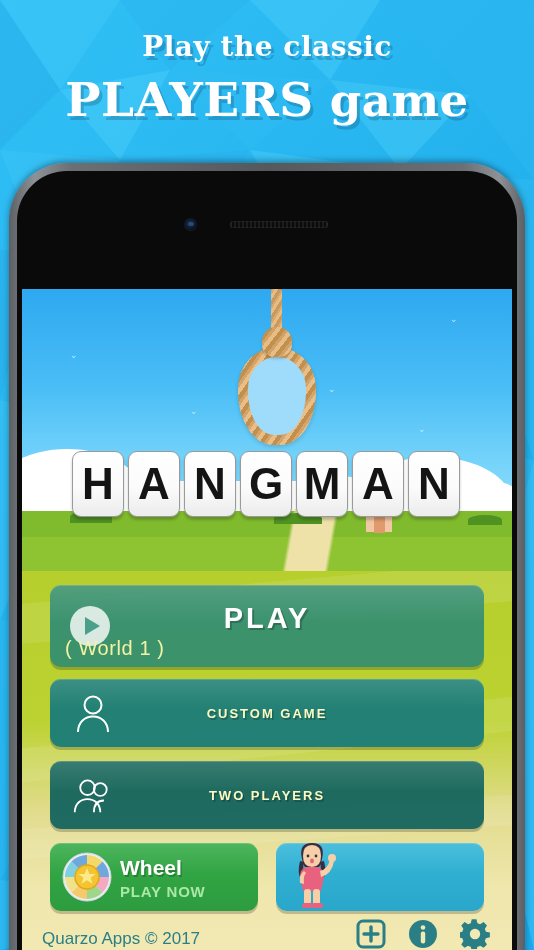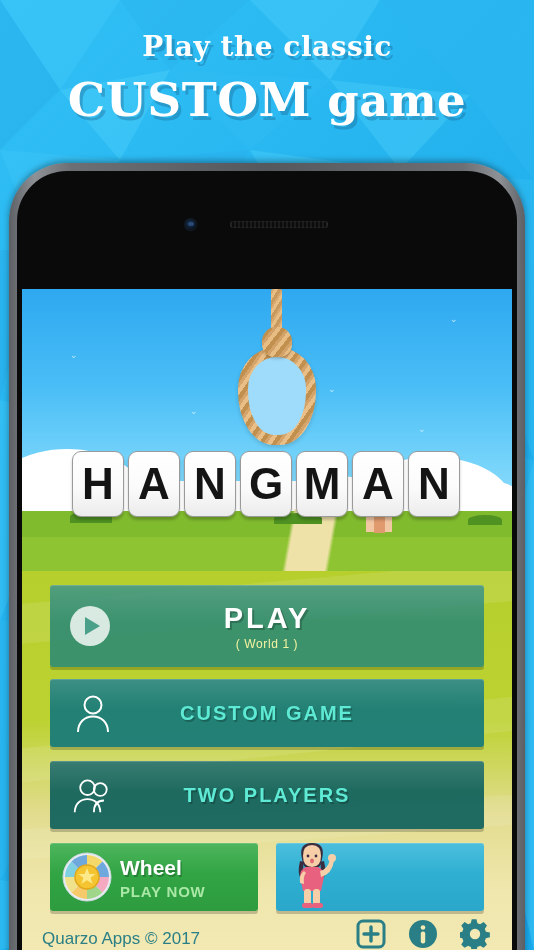--- a/index.html
+++ b/index.html
@@ -153,21 +153,21 @@
   
   #lower{
     position:absolute; left:0; top:282px; width:490px; height:392px;
     background:linear-gradient(180deg,#b6cf2c 0%,#bcd231 38%,#e2dc8f 62%,#f0e7ae 82%,#f2e9b4 100%);
     overflow:hidden;
   }
   .swoosh{ position:absolute; background:rgba(255,255,255,.10); }
 
   .btn{
     position:absolute; left:28px; width:434px;
-    border-radius:3px;
+    border-radius:11px;
     box-shadow:0 3px 0 rgba(0,0,0,.20), inset 0 1px 0 rgba(255,255,255,.18);
     overflow:hidden;
   }
   .btn .gloss{
     position:absolute; left:0; top:0; width:100%; height:46%;
     background:linear-gradient(180deg,rgba(255,255,255,.12),rgba(255,255,255,0));
     pointer-events:none;
   }
 
   #btn-play{ top:14px; height:82px; background:rgba(42,137,116,.88); }
@@ -181,30 +181,30 @@
     border-left:15px solid #4aa089;
     border-top:9px solid transparent;
     border-bottom:9px solid transparent;
   }
   #play-label{
     position:absolute; left:0; top:17px; width:100%; text-align:center;
     font-size:29px; font-weight:700; color:#fff; letter-spacing:3px;
     text-shadow:2px 2px 0 rgba(0,0,0,.22);
   }
   #play-sub{
-    position:absolute; left:0; top:52px; width:100%; text-align:center;
-    font-size:12px; color:#f4f3a3; letter-spacing:.6px;
+    position:absolute; left:0; top:52px; width:100%; 
+    font-size:20px; color:#f4f3a3; letter-spacing:.6px;padding-left:15px;
   }
 
   #btn-custom{ top:108px; height:68px; background:rgba(21,120,121,.92); }
   #btn-two{ top:190px; height:68px; background:rgba(18,99,94,.94); }
   .btn-label{
     position:absolute; left:0; top:0; width:100%; height:100%;
     display:flex; align-items:center; justify-content:center;
-    font-size:20px; font-weight:700; color:#5eead4; letter-spacing:2px;
+    font-size:13px; font-weight:700; color:#fef9c3; letter-spacing:2px;
     text-shadow:1.5px 1.5px 0 rgba(0,0,0,.22);
   }
   .person-icon{ position:absolute; left:22px; top:14px; width:42px; height:40px; }
 
   #btn-wheel{
     top:272px; left:28px; width:208px; height:68px;
     background:linear-gradient(180deg,#35ab47 0%,#2d9c3f 100%);
   }
   #wheel-icon{ position:absolute; left:12px; top:9px; width:50px; height:50px; }
   #wheel-title{
@@ -270,21 +270,21 @@
     <polygon points="140,640 300,660 180,900" fill="#3fc7f7"></polygon>
     <polygon points="300,660 470,680 360,920" fill="#2bb5ef"></polygon>
     <polygon points="470,680 534,460 534,950" fill="#41c8f8"></polygon>
     <polygon points="0,880 180,900 0,950" fill="#37c1f5"></polygon>
     <polygon points="180,900 360,920 200,950" fill="#2ab2ee"></polygon>
   </svg>
 </div>
 
 <div id="promo">
   <span class="l1">Play the classic</span>
-  <span class="l2"><span class="caps">CUSTOM</span><span> game</span></span>
+  <span class="l2"><span class="caps">PLAYERS</span><span> game</span></span>
 </div>
 
 <div id="phone">
   <div id="phone-inner">
     <div id="camera"></div>
     <div id="speaker"></div>
 
     <div id="screen">
 
       <div id="sky">

